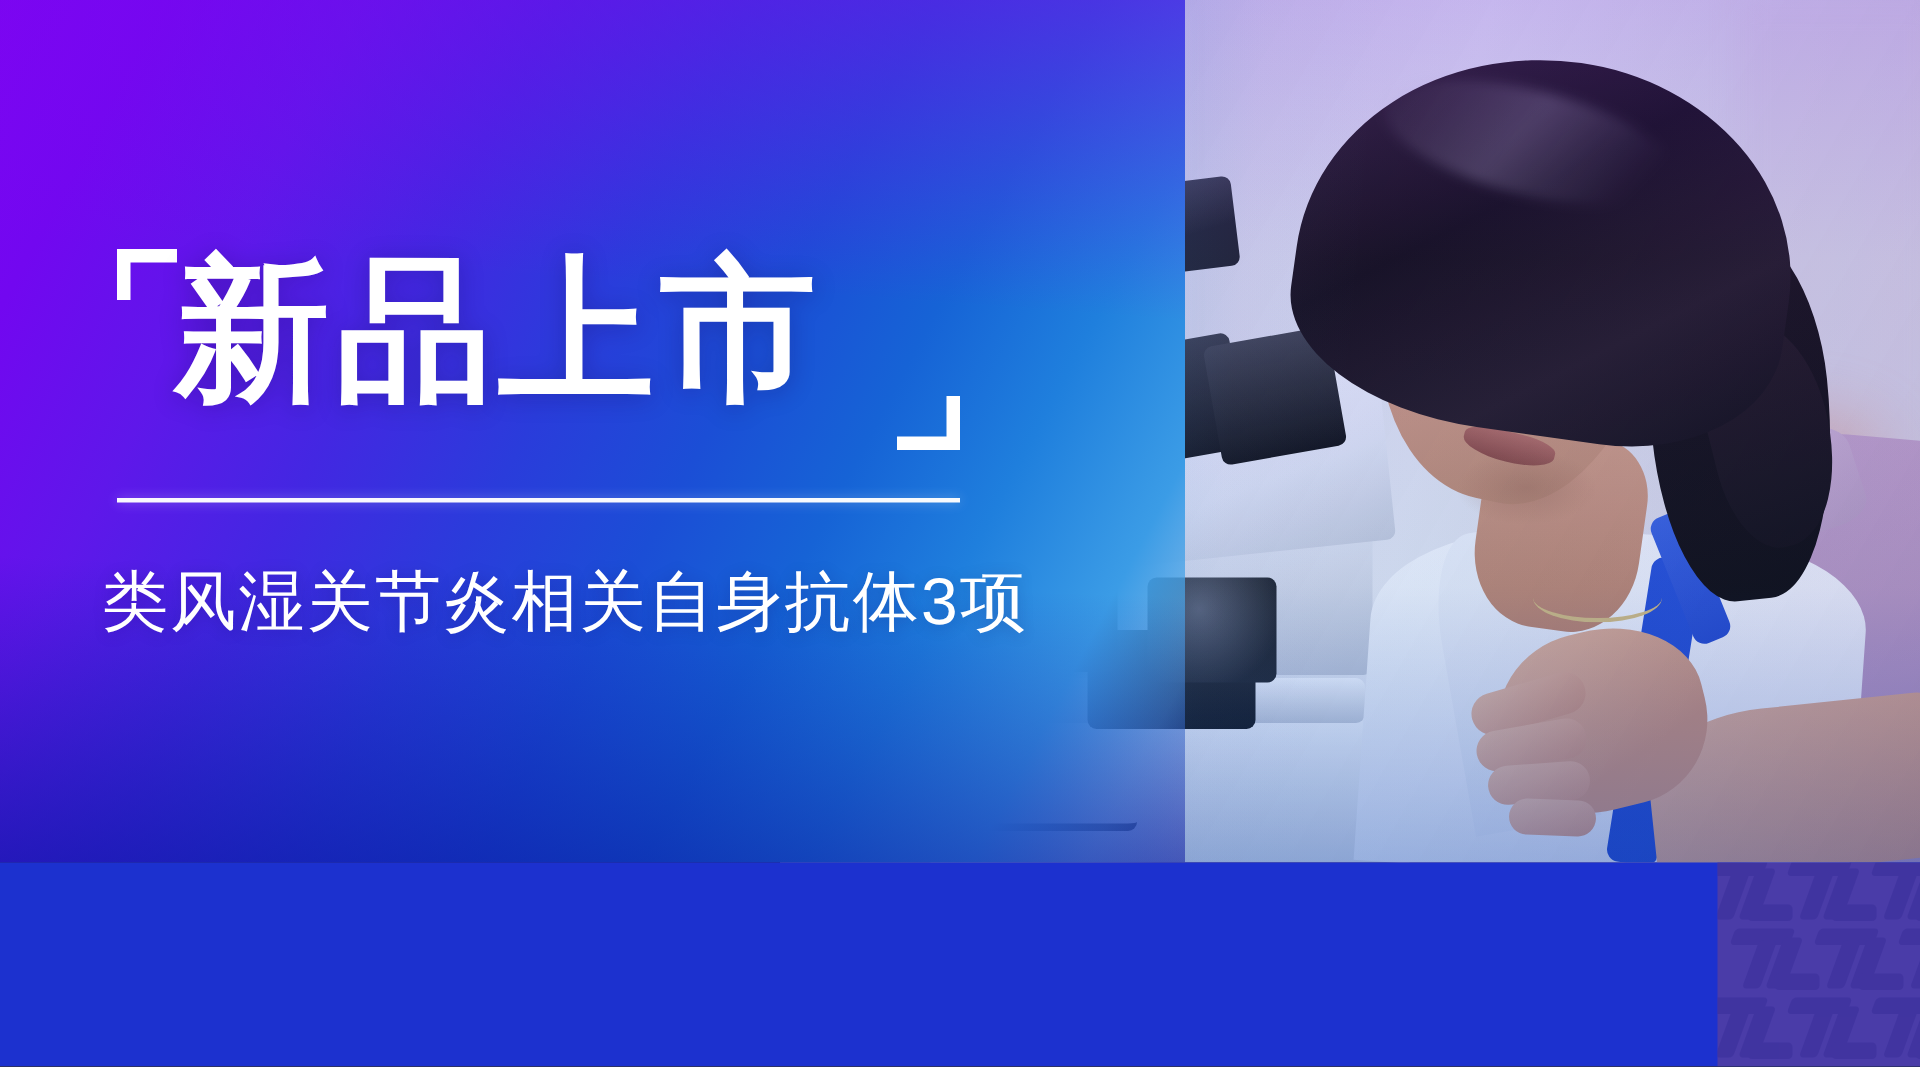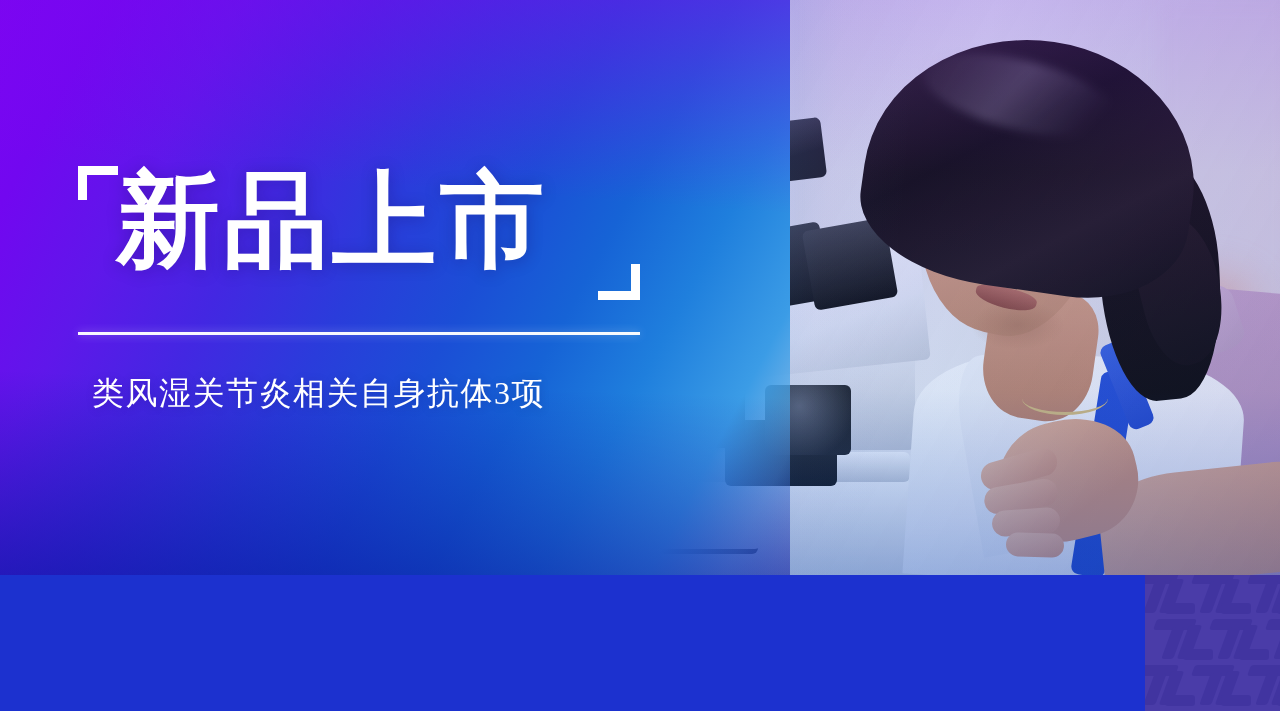--- a/index.html
+++ b/index.html
@@ -5,21 +5,21 @@
   html, body {
     margin: 0;
     padding: 0;
     background: #111;
   }
   #banner {
     position: relative;
     width: 1280px;
     height: 711px;
     overflow: hidden;
-    font-family: Liberation Serif, serif;
+    font-family: Liberation Sans, sans-serif;
     -webkit-font-smoothing: antialiased;
   }
 
   
   .hero {
     position: absolute;
     left: 0; top: 0;
     width: 1280px;
     height: 575px;
     overflow: hidden;
@@ -263,27 +263,26 @@
     position: absolute;
     left: 78px; top: 332px;
     width: 562px; height: 3px;
     background: #ffffff;
     opacity: .97;
     box-shadow: 0 0 8px rgba(255,255,255,.35);
   }
   .subtitle {
     position: absolute;
     left: 68px; top: 372px;
-    font-size: 32px;
+    font-size: 44px;
     font-weight: 400;
     color: #ffffff;
     letter-spacing: 1.5px;
     white-space: nowrap;
     text-shadow: 0 1px 10px rgba(20,10,90,.22);
-    margin-left: 24px;
   }
 
   
   .footer {
     position: absolute;
     left: 0; top: 575px;
     width: 1280px; height: 136px;
     background: #1c31cf;
     overflow: hidden;
   }

